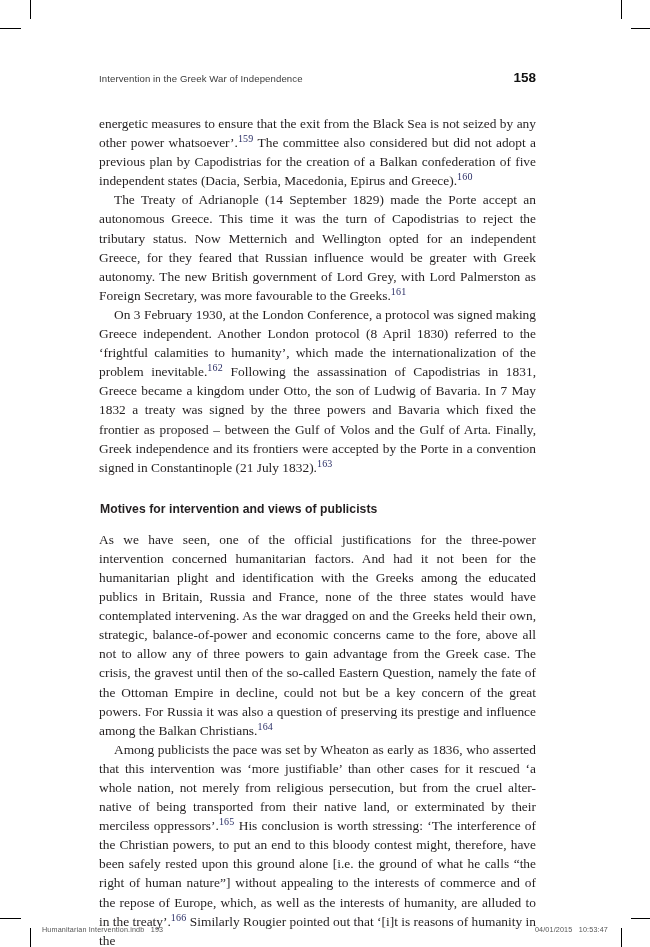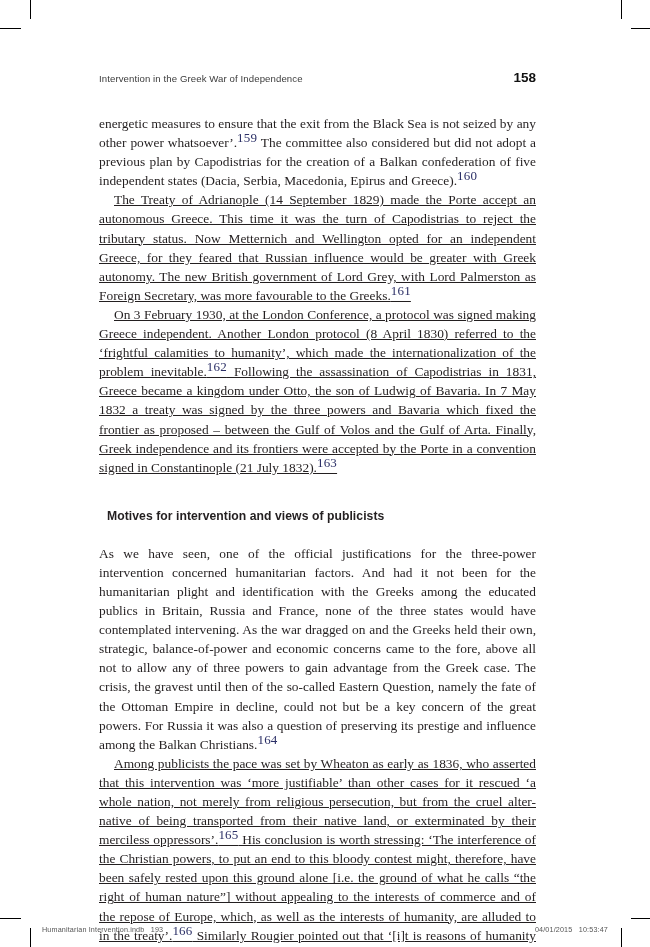--- a/index.html
+++ b/index.html
@@ -64,37 +64,36 @@
     font-size: 13.4px;
     line-height: 19.1px;
     color: #231f20;
     text-align: justify;
     text-justify: inter-word;
     hyphens: manual;
     font-kerning: normal;
   }
   p.body.indent {
     text-indent: 15px;
-    text-decoration: underline;
   }
 
   sup.fn {
-    font-size: 13px;
+    font-size: 10px;
     vertical-align: super;
     line-height: 0;
     color: #2b2f66;
     letter-spacing: 0.2px;
   }
 
   h2.section {
     font-family: "Liberation Sans", sans-serif;
     font-size: 12.2px;
     font-weight: bold;
     color: #231f20;
-    margin: 8px;
+    margin: 1px;
     padding: 0;
     letter-spacing: 0.05px;
   }
   .section-gap-before { height: 24px; }
   .section-gap-after  { height: 13px; }
 
   
   .sheet-footer {
     position: absolute;
     left: 42px;

